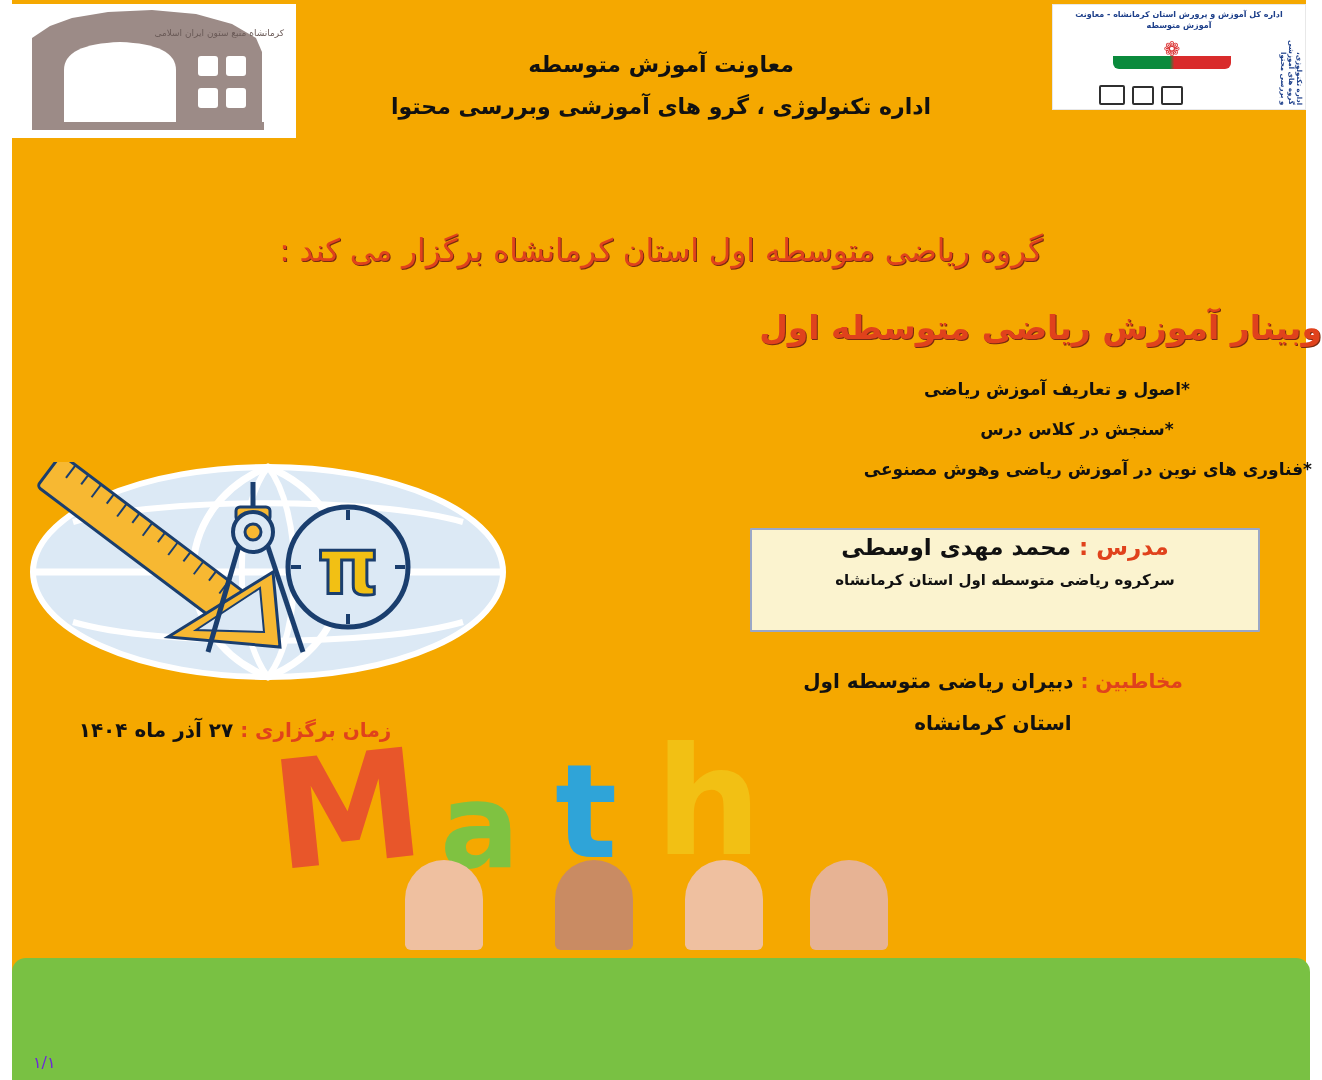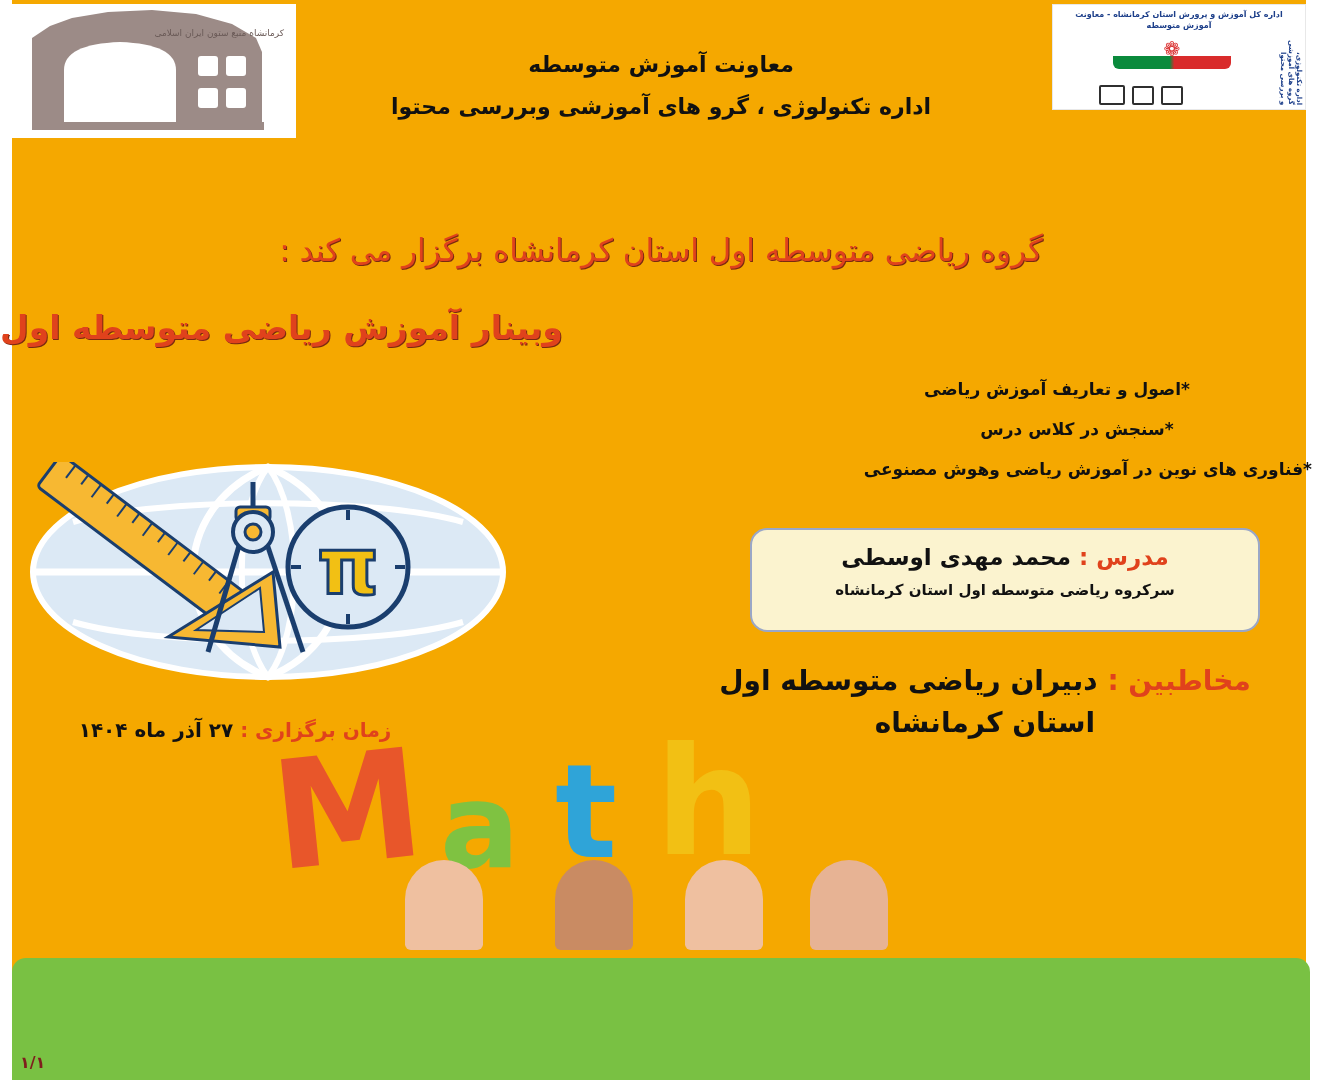--- a/index.html
+++ b/index.html
@@ -181,21 +181,21 @@
     font-weight: normal;
     color: #E0421C;
     text-shadow: 1px 1px 0 #7a2a10;
     letter-spacing: 0px;
   }
   .title-2 {
     position: absolute;
     top: 308px;
     left: 0;
     right: 0;
-    text-align: left;
+    text-align: right;
     direction: rtl;
     font-size: 33px;
     font-weight: bold;
     color: #E0421C;
     text-shadow: 1px 1px 0 #7a2a10;
   }
 
   
   .bullets {
     position: absolute;
@@ -218,24 +218,24 @@
 
   
   .instructor-box {
     position: absolute;
     top: 528px;
     right: 62px;
     width: 510px;
     height: 104px;
     background: #FBF3CF;
     border: 2px solid #9aa7c7;
-    border-radius: 17px;
+    border-radius: 1px;
     direction: rtl;
     box-sizing: border-box;
-    padding: 12px 18px 0 18px;
+    padding: 2px 18px 0 18px;
     text-align: center;
   }
   .instructor-box .row1 {
     font-size: 23px;
     font-weight: bold;
     color: #111111;
     line-height: 30px;
     white-space: nowrap;
   }
   .instructor-box .row1 .label {
@@ -246,25 +246,25 @@
     font-weight: bold;
     color: #111111;
     margin-top: 8px;
     line-height: 20px;
   }
 
   
   .audience {
     position: absolute;
     top: 660px;
-    right: 52px;
+    right: 44px;
     width: 570px;
     direction: rtl;
     text-align: center;
-    font-size: 28px;
+    font-size: 20px;
     font-weight: bold;
     color: #111111;
     line-height: 42px;
   }
   .audience .label { color: #E0421C; }
 
   
   .date-line {
     position: absolute;
     top: 718px;
@@ -332,26 +332,26 @@
     position: absolute;
     left: 12px;
     right: 12px;
     bottom: 0;
     height: 122px;
     background: #79C143;
     border-radius: 14px 14px 0 0;
   }
   .page-num {
     position: absolute;
-    left: 20px;
+    left: 33px;
     bottom: 8px;
     font-size: 16px;
-    color: #7f1d1d;
-    direction: rtl;
-    font-weight: bold;
+    color: #6d28d9;
+    direction: rtl;
+    font-weight: normal;
   }
 
   
   .frame-left {
     position: absolute;
     left: 0; top: 0; bottom: 0;
     width: 12px;
     background: #ffffff;
   }
   .frame-right {

